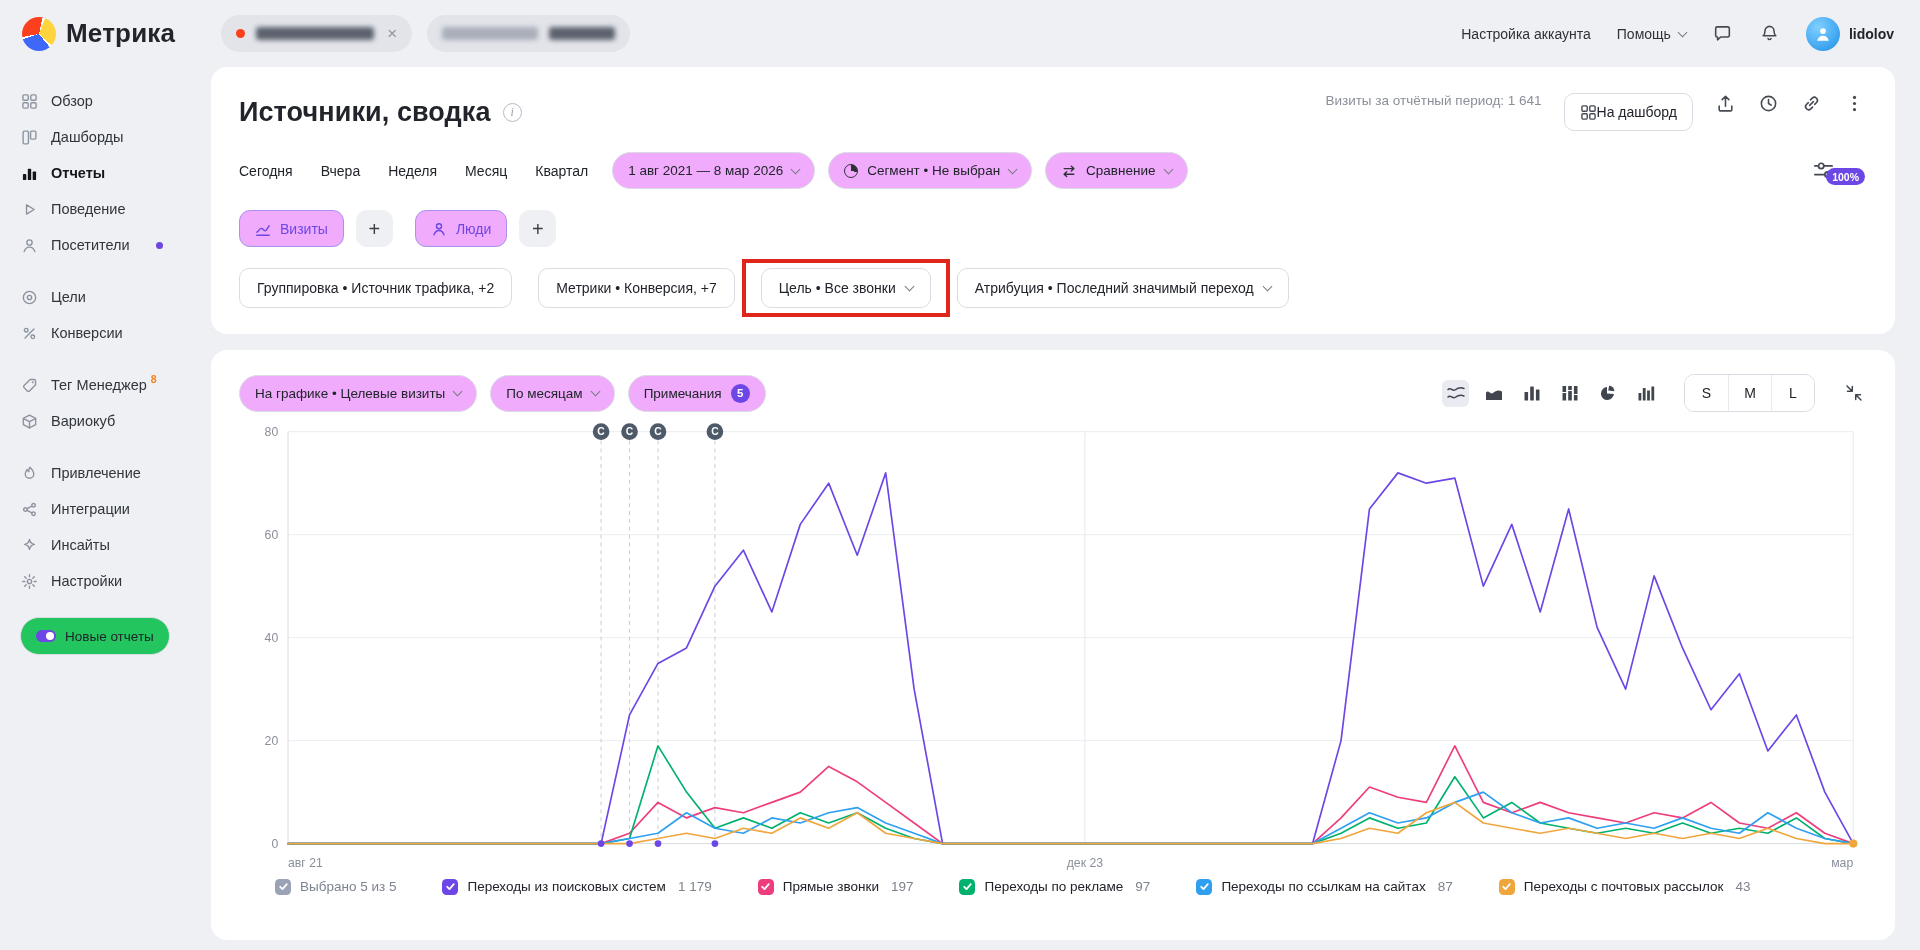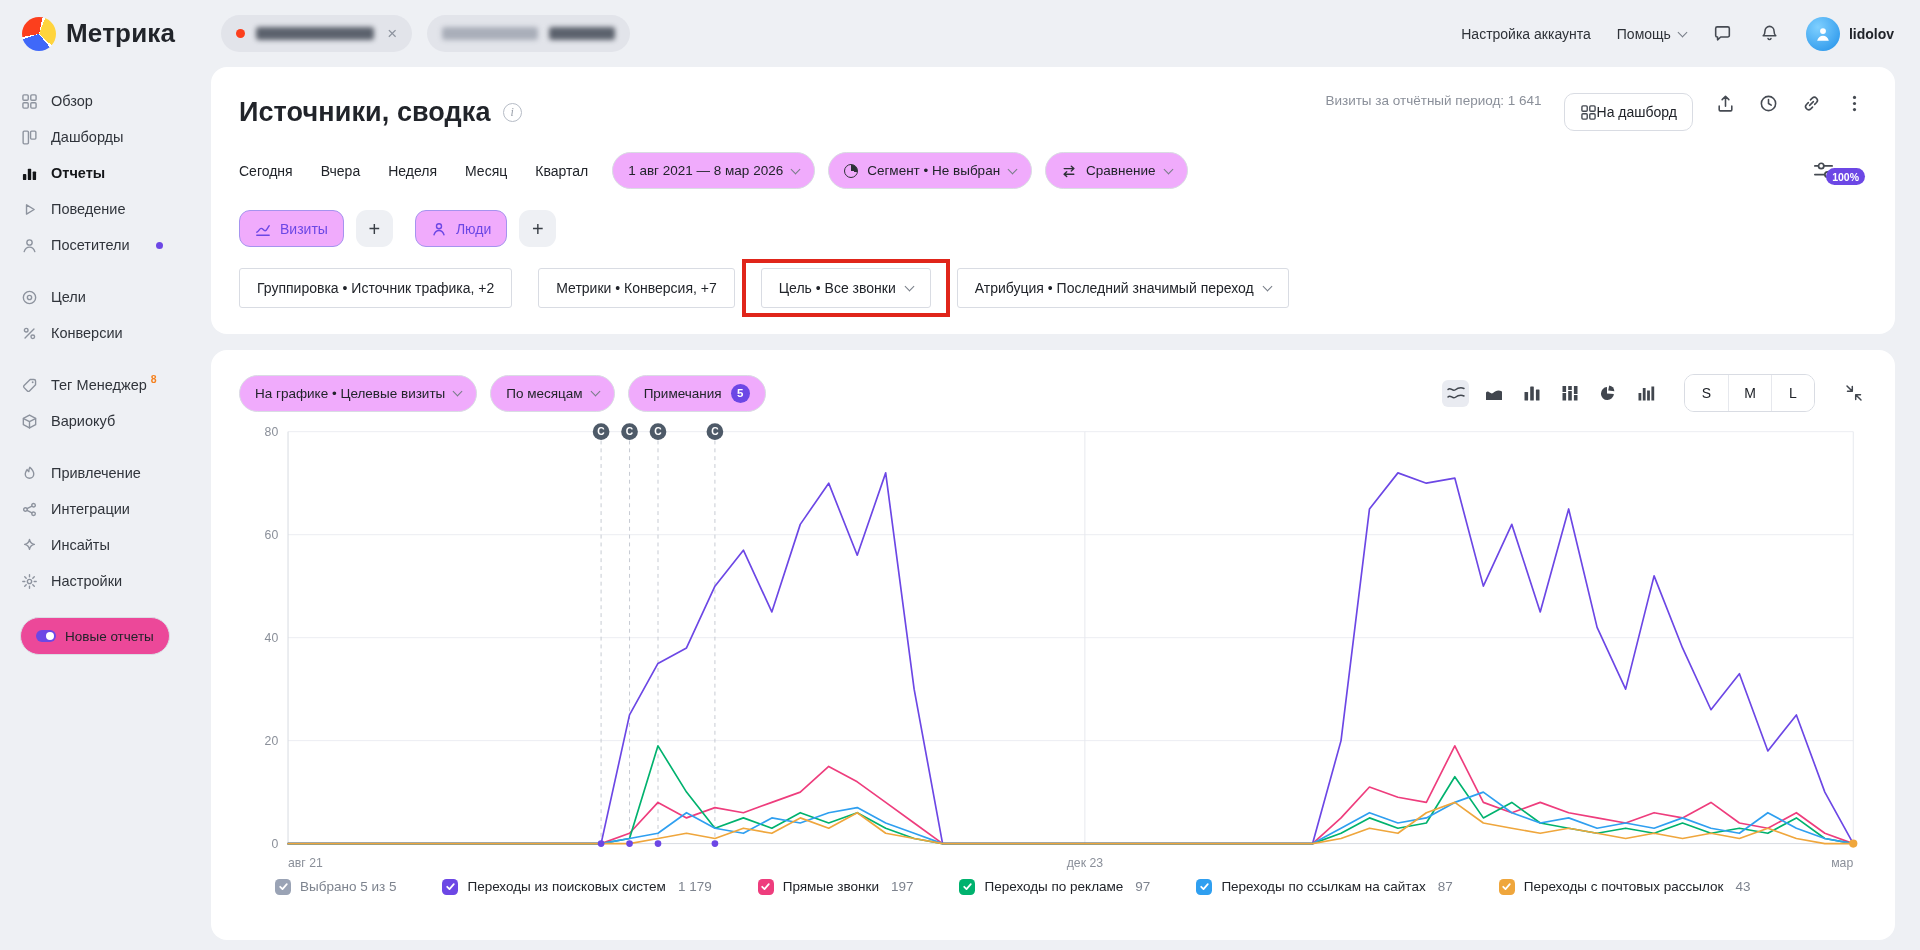--- a/index.html
+++ b/index.html
@@ -30,21 +30,21 @@
 
   
   .sidebar{padding:16px 12px 0 20px;}
   .side-item{display:flex;align-items:center;gap:12px;height:36px;cursor:pointer;color:#30343b;font-size:14.5px;}
   .side-icon{color:#8d939e;display:grid;place-items:center;width:19px;flex:none;}
   .side-icon svg{width:17px;height:17px;display:block;}
   .side-item.active{font-weight:700;color:#141619;}
   .side-item.active .side-icon{color:#141619;}
   .side-sup{color:#f5811e;font-size:10.5px;font-weight:700;margin-left:-8px;transform:translateY(-6px);}
   .side-dot{width:7px;height:7px;border-radius:50%;background:#6c47e5;margin-left:14px;}
-  .new-reports{margin-top:18px;display:inline-flex;align-items:center;gap:9px;height:38px;padding:0 15px;border-radius:19px;background:#ec4899;border:1px solid #dadde4;font-size:13.5px;color:#21242a;cursor:pointer;font-family:inherit;}
+  .new-reports{margin-top:18px;display:inline-flex;align-items:center;gap:9px;height:38px;padding:0 15px;border-radius:19px;background:#22c55e;border:1px solid #dadde4;font-size:13.5px;color:#21242a;cursor:pointer;font-family:inherit;}
   .toggle-icon{width:20px;height:12px;border-radius:7px;background:#6c47e5;position:relative;flex:none;}
   .toggle-icon::after{content:"";position:absolute;right:2px;top:2px;width:8px;height:8px;border-radius:50%;background:#fff;}
 
   
   .main{padding:0 25px 10px 0;display:flex;flex-direction:column;gap:16px;min-width:0;}
   .card{background:#fff;border-radius:16px;}
   .card-head{padding:26px 30px 26px 28px;display:flex;flex-direction:column;gap:21px;}
   .title-row{display:flex;align-items:center;}
   h1{font-size:27px;font-weight:700;letter-spacing:.1px;}
   .info-icon{width:19px;height:19px;border-radius:50%;border:1.5px solid #b6bcc6;color:#9aa0aa;font-size:12px;display:grid;place-items:center;margin-left:12px;font-style:italic;font-family:"Liberation Serif",serif;cursor:pointer;}
@@ -62,21 +62,21 @@
   .pill svg{width:16px;height:16px;color:#2e3238;}
   .sample{margin-left:auto;margin-right:30px;position:relative;color:#454a52;cursor:pointer;}
   .sample svg{width:23px;height:23px;display:block;}
   .sample-badge{position:absolute;right:-30px;bottom:-3px;background:#6c47e5;color:#fff;font-size:10.5px;font-weight:700;padding:2.5px 6px;border-radius:9px;}
   .metric-row{display:flex;align-items:center;gap:12px;}
   .metric-pill{display:flex;align-items:center;gap:9px;height:37px;padding:0 15px;border:1.5px solid #a693ef;border-radius:11px;background:#f0abfc;color:#6c47e5;font-size:14px;font-weight:500;cursor:pointer;font-family:inherit;}
   .metric-pill svg{width:16px;height:16px;display:block;}
   .metric-pill + .plus-btn{margin-right:10px;}
   .plus-btn{width:37px;height:37px;border:none;border-radius:11px;background:#eef0f4;color:#3a3f46;font-size:20px;cursor:pointer;display:grid;place-items:center;font-family:inherit;line-height:1;}
   .filters-row{display:flex;align-items:center;gap:26px;}
-  .filter-pill{display:flex;align-items:center;gap:10px;height:40px;padding:0 17px;border:1px solid #d9dce3;border-radius:3px;background:#fff;font-size:14px;color:#21242a;cursor:pointer;font-family:inherit;white-space:nowrap;}
+  .filter-pill{display:flex;align-items:center;gap:10px;height:40px;padding:0 17px;border:1px solid #d9dce3;border-radius:10px;background:#fff;font-size:14px;color:#21242a;cursor:pointer;font-family:inherit;white-space:nowrap;}
   .fwrap{position:relative;}
   .red-box{position:absolute;top:-9px;bottom:-9px;left:-19px;right:-19px;border:4px solid #e0251a;pointer-events:none;}
 
   
   .card-chart{padding:24px 28px 12px;display:flex;flex-direction:column;flex:1;overflow:hidden;}
   .chart-toolbar{display:flex;align-items:center;}
   .ct-left{display:flex;align-items:center;}
   .notes-badge{width:19px;height:19px;border-radius:50%;background:#6c47e5;color:#fff;font-size:11.5px;font-weight:700;display:grid;place-items:center;}
   .ct-right{margin-left:auto;display:flex;align-items:center;gap:11px;}
   .ct-icon{color:#41464e;cursor:pointer;display:grid;place-items:center;width:27px;height:27px;border-radius:6px;background:none;border:none;}

